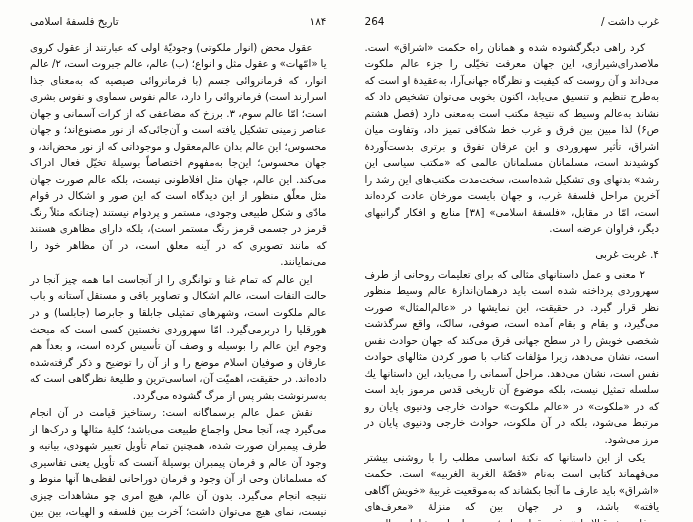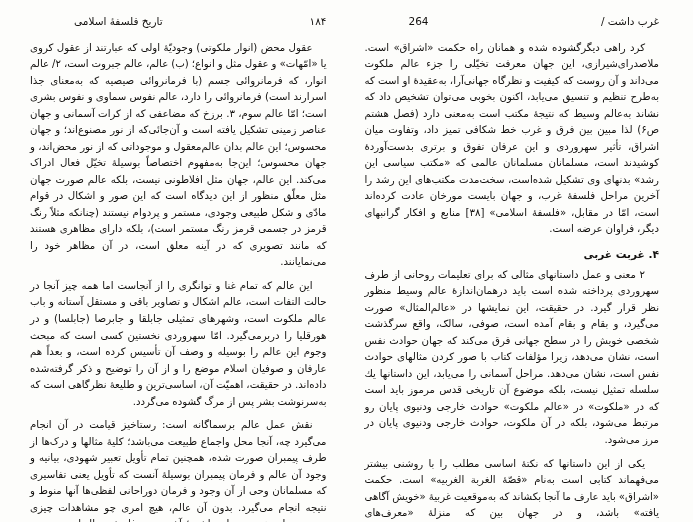--- a/index.html
+++ b/index.html
@@ -54,43 +54,42 @@
     flex-direction: row;
     justify-content: space-between;
     align-items: flex-start;
     font-size: 10.5px;
     line-height: 1.5;
     margin-bottom: 10px;
     letter-spacing: 0;
   }
   .running-head .rh-text {
     white-space: nowrap;
-    margin-left: 44px;
   }
   .rh-right {
   }
   .rh-left {
     text-align: left;
   }
   p.body {
     margin: 0 0 0 0;
     font-size: 10.2px;
     line-height: 1.62;
     text-align: justify;
     text-justify: inter-word;
     text-indent: 14px;
     word-spacing: -0.3px;
   }
   p.body + p.body {
-    margin-top: 7px;
+    margin-top: 1px;
   }
   h3.section {
     margin: 9px 0 4px 0;
     font-size: 10.6px;
-    font-weight: bold;
+    font-weight: normal;
     text-align: right;
     text-indent: 0;
     line-height: 1.5;
   }
   .col-left p.body {
     text-align: justify;
   }
 </style>
 </head>
 <body>

